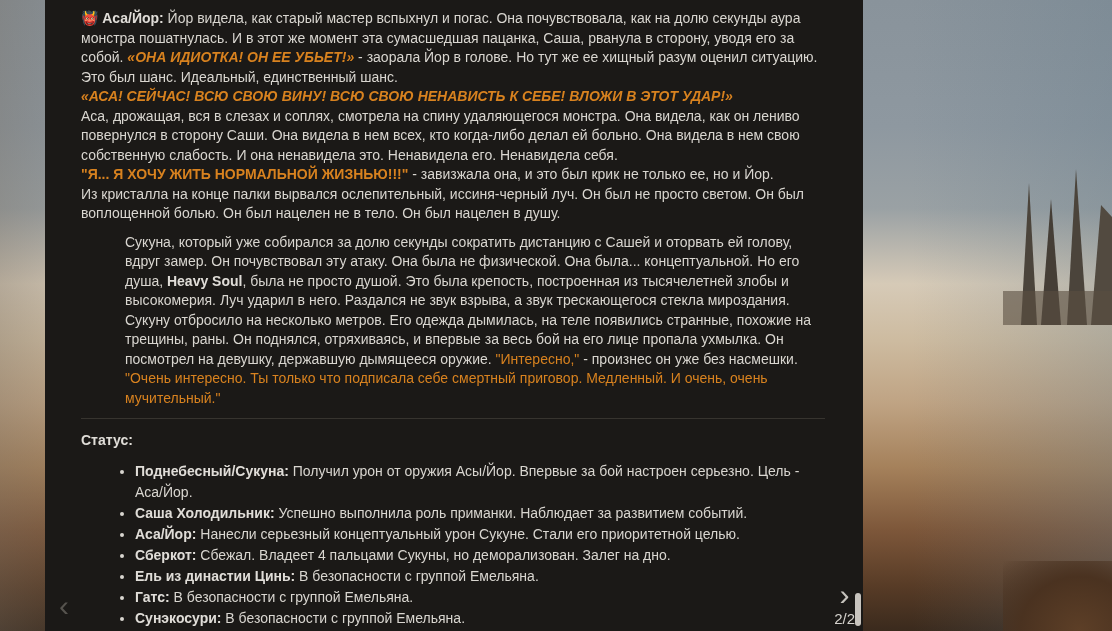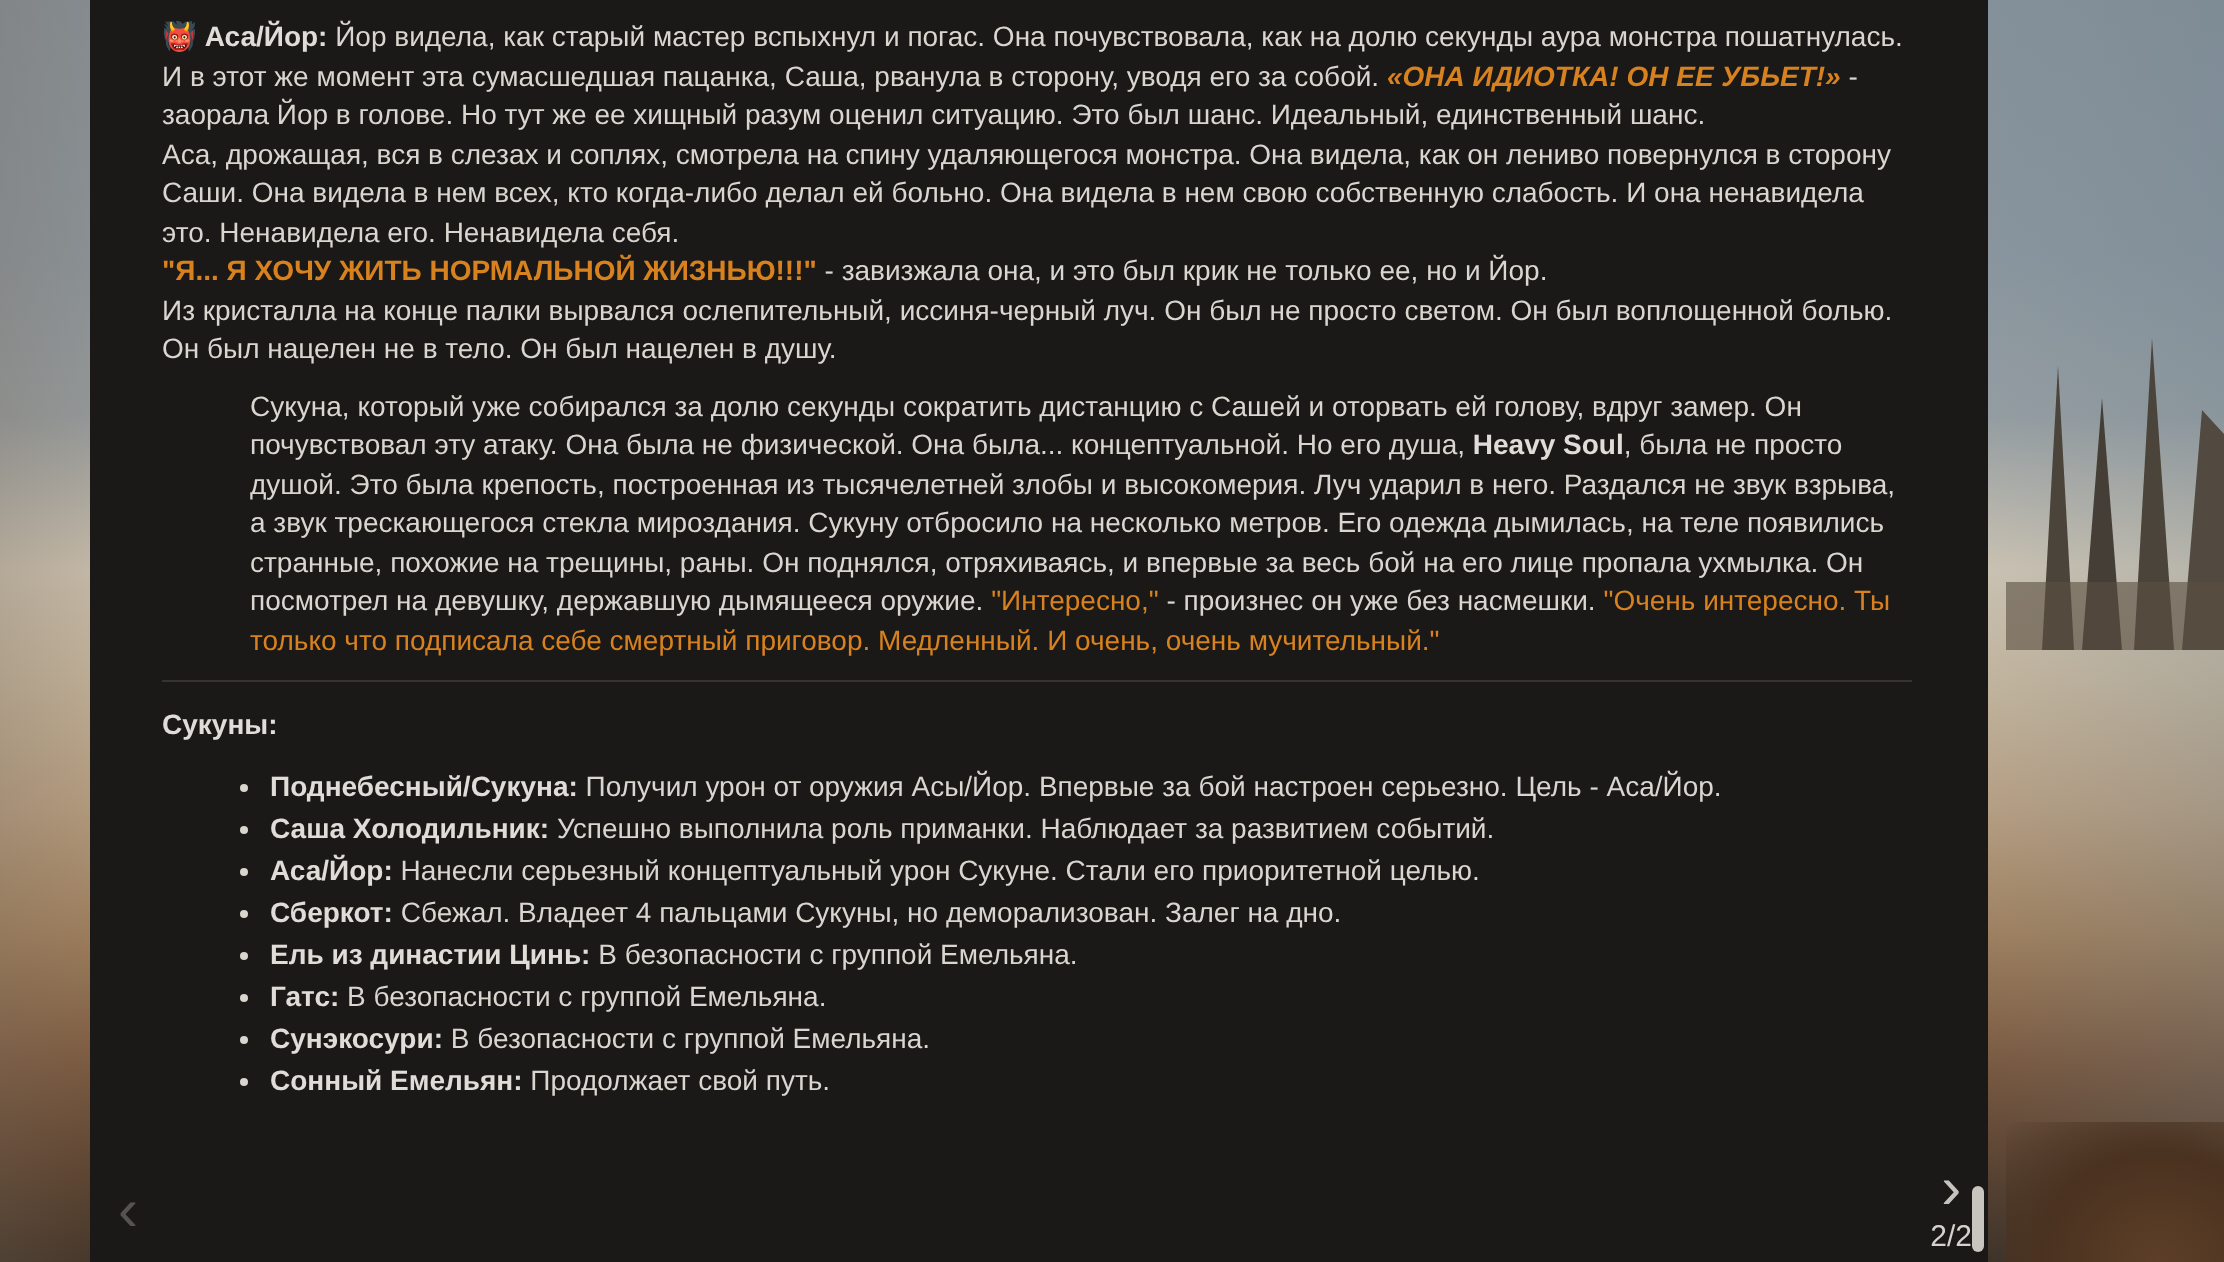--- a/index.html
+++ b/index.html
@@ -19,21 +19,21 @@
       linear-gradient(180deg, #89939b 0%, #8e98a0 20%, #9aa1a4 33%, #d6cab7 45%, #cdbba0 54%, #bfa383 64%, #a5815b 74%, #7d573a 84%, #573b26 93%, #3a2a1d 100%);
   }
   .spires { position: absolute; top: 165px; right: 0; width: 109px; height: 160px; }
   .bg-bottom-right {
     position: absolute; right: 0; bottom: 0; width: 109px; height: 70px;
     background: radial-gradient(ellipse at 70% 100%, #5d3f27 0%, #4a3220 55%, rgba(74,50,32,0) 100%);
   }
 
   
   .panel {
-    position: absolute; top: 0; bottom: 0; left: 45px; width: 949px;
+    position: absolute; top: 0; bottom: 0; left: 45px; width: 818px;
     background: #1b1917;
     overflow: hidden;
   }
   .content {
     padding: 9px 38px 0 36px;
     color: #d9d6d0;
     font-size: 14px;
     line-height: 19.5px;
   }
   .para { margin: 0; }
@@ -88,33 +88,34 @@
       <rect x="0" y="126" width="109" height="34" fill="#5a4f41" opacity="0.6"></rect>
     </svg>
     <div class="bg-bottom-right"></div>
   </div>
 
   <main class="panel">
     <div class="content">
 
       <p class="para"><span class="emoji">👹</span> <b>Аса/Йор:</b><span> Йор видела, как старый мастер вспыхнул и погас. Она почувствовала, как на долю секунды аура монстра пошатнулась. И в этот же момент эта сумасшедшая пацанка, Саша, рванула в сторону, уводя его за собой. </span><span class="orange bi">«ОНА ИДИОТКА! ОН ЕЕ УБЬЕТ!»</span><span> - заорала Йор в голове. Но тут же ее хищный разум оценил ситуацию. Это был шанс. Идеальный, единственный шанс.</span></p>
 
+      <p class="para orange bi">«АСА! СЕЙЧАС! ВСЮ СВОЮ ВИНУ! ВСЮ СВОЮ НЕНАВИСТЬ К СЕБЕ! ВЛОЖИ В ЭТОТ УДАР!»</p>
 
       <p class="para">Аса, дрожащая, вся в слезах и соплях, смотрела на спину удаляющегося монстра. Она видела, как он лениво повернулся в сторону Саши. Она видела в нем всех, кто когда-либо делал ей больно. Она видела в нем свою собственную слабость. И она ненавидела это. Ненавидела его. Ненавидела себя.</p>
 
       <p class="para"><span class="orange b">"Я... Я ХОЧУ ЖИТЬ НОРМАЛЬНОЙ ЖИЗНЬЮ!!!"</span><span> - завизжала она, и это был крик не только ее, но и Йор.</span></p>
 
 
       <p class="para">Из кристалла на конце палки вырвался ослепительный, иссиня-черный луч. Он был не просто светом. Он был воплощенной болью. Он был нацелен не в тело. Он был нацелен в душу.</p>
 
       <p class="para gap"><span>Сукуна, который уже собирался за долю секунды сократить дистанцию с Сашей и оторвать ей голову, вдруг замер. Он почувствовал эту атаку. Она была не физической. Она была... концептуальной. Но его душа, </span><b>Heavy Soul</b><span>, была не просто душой. Это была крепость, построенная из тысячелетней злобы и высокомерия. Луч ударил в него. Раздался не звук взрыва, а звук трескающегося стекла мироздания. Сукуну отбросило на несколько метров. Его одежда дымилась, на теле появились странные, похожие на трещины, раны. Он поднялся, отряхиваясь, и впервые за весь бой на его лице пропала ухмылка. Он посмотрел на девушку, державшую дымящееся оружие. </span><span class="orange">"Интересно,"</span><span> - произнес он уже без насмешки. </span><span class="orange">"Очень интересно. Ты только что подписала себе смертный приговор. Медленный. И очень, очень мучительный."</span></p>
 
       <hr class="divider">
 
-      <p class="h">Сукуны:</p>
+      <p class="h">Статус:</p>
 
       <ul>
         <li><b>Поднебесный/Сукуна:</b><span> Получил урон от оружия Асы/Йор. Впервые за бой настроен серьезно. Цель - Аса/Йор.</span></li>
         <li><b>Саша Холодильник:</b><span> Успешно выполнила роль приманки. Наблюдает за развитием событий.</span></li>
         <li><b>Аса/Йор:</b><span> Нанесли серьезный концептуальный урон Сукуне. Стали его приоритетной целью.</span></li>
         <li><b>Сберкот:</b><span> Сбежал. Владеет 4 пальцами Сукуны, но деморализован. Залег на дно.</span></li>
         <li><b>Ель из династии Цинь:</b><span> В безопасности с группой Емельяна.</span></li>
         <li><b>Гатс:</b><span> В безопасности с группой Емельяна.</span></li>
         <li><b>Сунэкосури:</b><span> В безопасности с группой Емельяна.</span></li>
         <li><b>Сонный Емельян:</b><span> Продолжает свой путь.</span></li>

